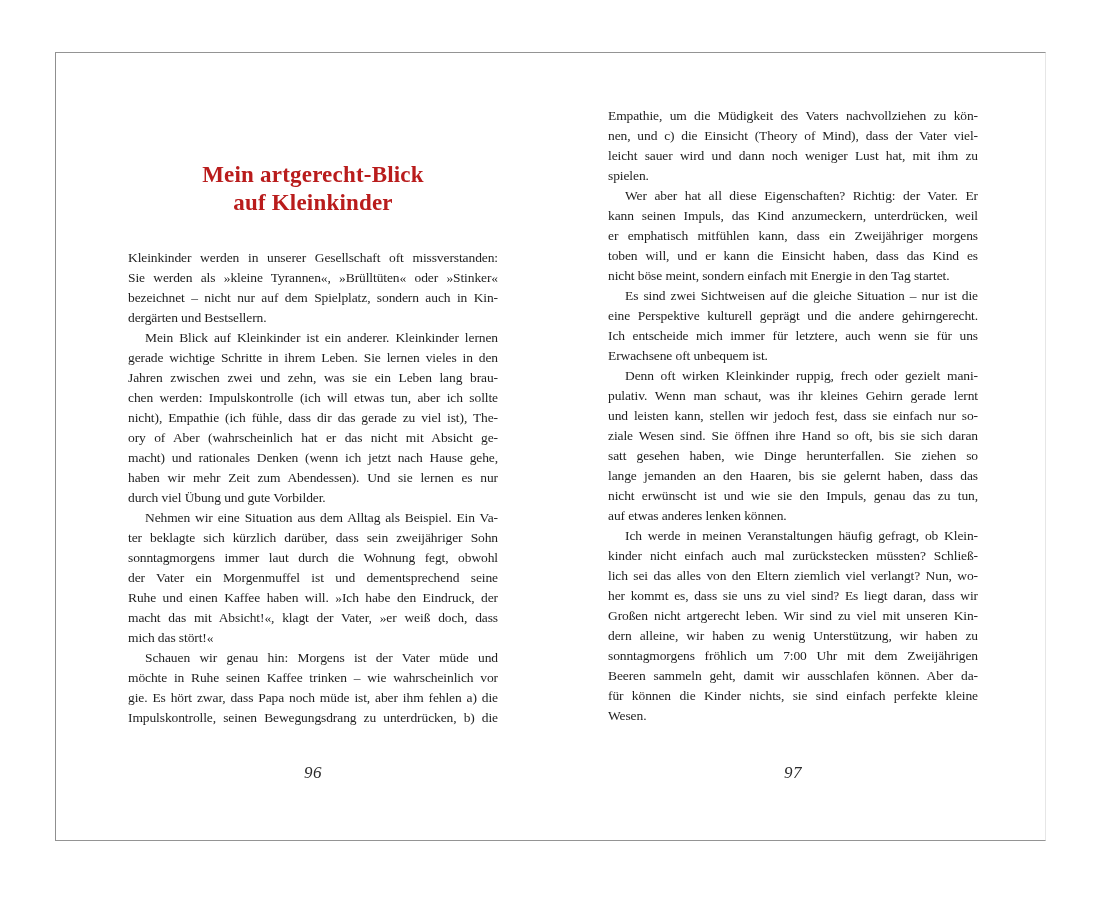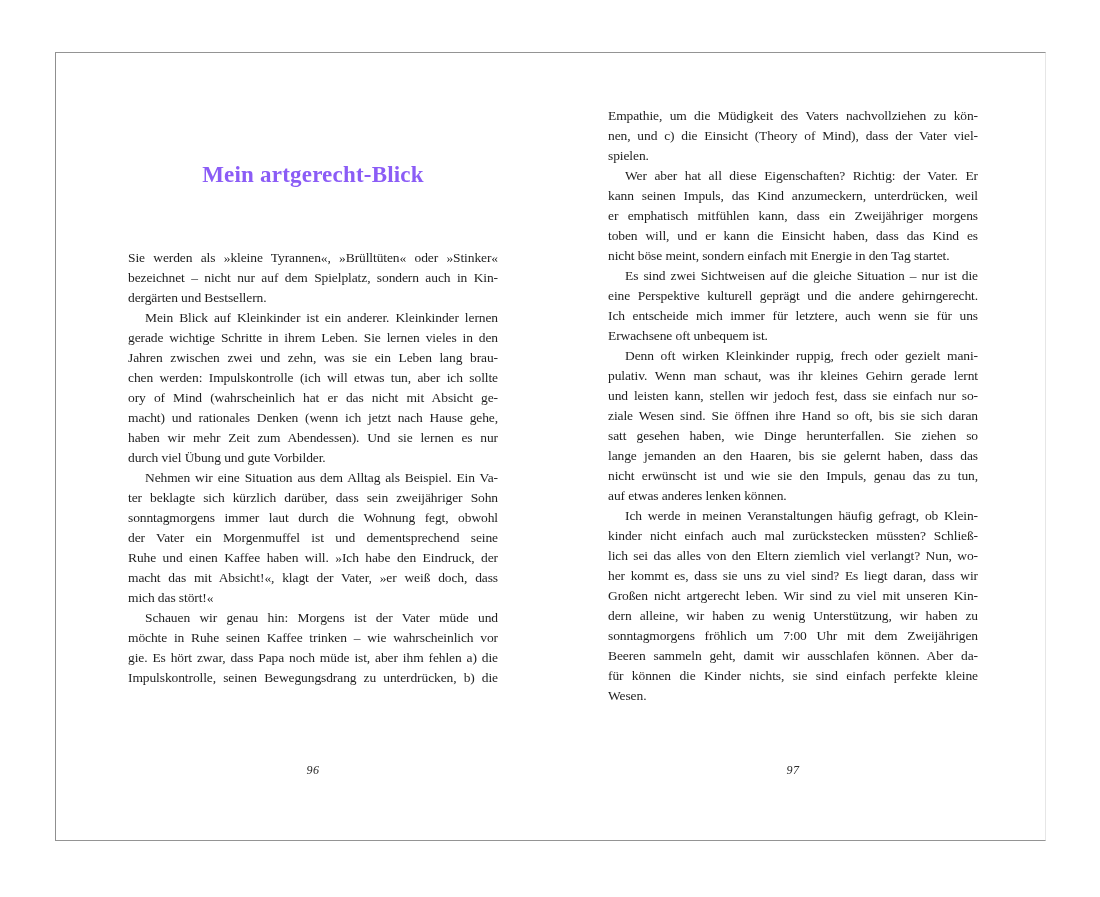--- a/index.html
+++ b/index.html
@@ -43,21 +43,21 @@
   .chapter-heading {
     position: absolute;
     top: 108px;
     left: 0;
     width: 100%;
     text-align: center;
     font-weight: bold;
     font-size: 23px;
     line-height: 28px;
     letter-spacing: 0.2px;
-    color: #8b5cf6;
+    color: #b91c1c;
   }
   .page-body {
     position: absolute;
     left: 0;
     width: 100%;
     font-size: 13.5px;
     line-height: 20px;
     letter-spacing: -0.1px;
     color: #1e1e1e;
   }
@@ -69,48 +69,51 @@
     height: 20px;
   }
   .line.last { text-align-last: left; }
   .para.indent .line.first { text-indent: 17px; }
   .page-number {
     position: absolute;
     top: 710px;
     left: 0;
     width: 100%;
     text-align: center;
-    font-size: 12px;
+    font-size: 17px;
     font-style: italic;
     letter-spacing: 0.5px;
     color: #2a2a2a;
   }
 </style>
 </head>
 <body>
 
 <div class="canvas">
   <div class="frame">
 
     <div class="page page-left">
       <div class="chapter-heading">
           <div>Mein artgerecht-Blick</div>
+          <div>auf Kleinkinder</div>
         </div>
       <div class="page-body page-body-left">
           <div class="para">
+            <div class="line first">Kleinkinder werden in unserer Gesellschaft oft missverstanden:</div>
             <div class="line">Sie werden als »kleine Tyrannen«, »Brülltüten« oder »Stinker«</div>
             <div class="line">bezeichnet – nicht nur auf dem Spielplatz, sondern auch in Kin-</div>
             <div class="line last">dergärten und Bestsellern.</div>
           </div>
           <div class="para indent">
             <div class="line first">Mein Blick auf Kleinkinder ist ein anderer. Kleinkinder lernen</div>
             <div class="line">gerade wichtige Schritte in ihrem Leben. Sie lernen vieles in den</div>
             <div class="line">Jahren zwischen zwei und zehn, was sie ein Leben lang brau-</div>
             <div class="line">chen werden: Impulskontrolle (ich will etwas tun, aber ich sollte</div>
-            <div class="line">ory of Mind (wahrscheinlich hat er das nicht mit Absicht ge-</div>
+            <div class="line">nicht), Empathie (ich fühle, dass dir das gerade zu viel ist), The-</div>
+            <div class="line">ory of Aber (wahrscheinlich hat er das nicht mit Absicht ge-</div>
             <div class="line">macht) und rationales Denken (wenn ich jetzt nach Hause gehe,</div>
             <div class="line">haben wir mehr Zeit zum Abendessen). Und sie lernen es nur</div>
             <div class="line last">durch viel Übung und gute Vorbilder.</div>
           </div>
           <div class="para indent">
             <div class="line first">Nehmen wir eine Situation aus dem Alltag als Beispiel. Ein Va-</div>
             <div class="line">ter beklagte sich kürzlich darüber, dass sein zweijähriger Sohn</div>
             <div class="line">sonntagmorgens immer laut durch die Wohnung fegt, obwohl</div>
             <div class="line">der Vater ein Morgenmuffel ist und dementsprechend seine</div>
             <div class="line">Ruhe und einen Kaffee haben will. »Ich habe den Eindruck, der</div>
@@ -125,20 +128,21 @@
           </div>
         </div>
       <div class="page-number">96</div>
     </div>
 
     <div class="page page-right">
       <div class="page-body page-body-right">
           <div class="para">
             <div class="line first">Empathie, um die Müdigkeit des Vaters nachvollziehen zu kön-</div>
             <div class="line">nen, und c) die Einsicht (Theory of Mind), dass der Vater viel-</div>
+            <div class="line">leicht sauer wird und dann noch weniger Lust hat, mit ihm zu</div>
             <div class="line last">spielen.</div>
           </div>
           <div class="para indent">
             <div class="line first">Wer aber hat all diese Eigenschaften? Richtig: der Vater. Er</div>
             <div class="line">kann seinen Impuls, das Kind anzumeckern, unterdrücken, weil</div>
             <div class="line">er emphatisch mitfühlen kann, dass ein Zweijähriger morgens</div>
             <div class="line">toben will, und er kann die Einsicht haben, dass das Kind es</div>
             <div class="line last">nicht böse meint, sondern einfach mit Energie in den Tag startet.</div>
           </div>
           <div class="para indent">

